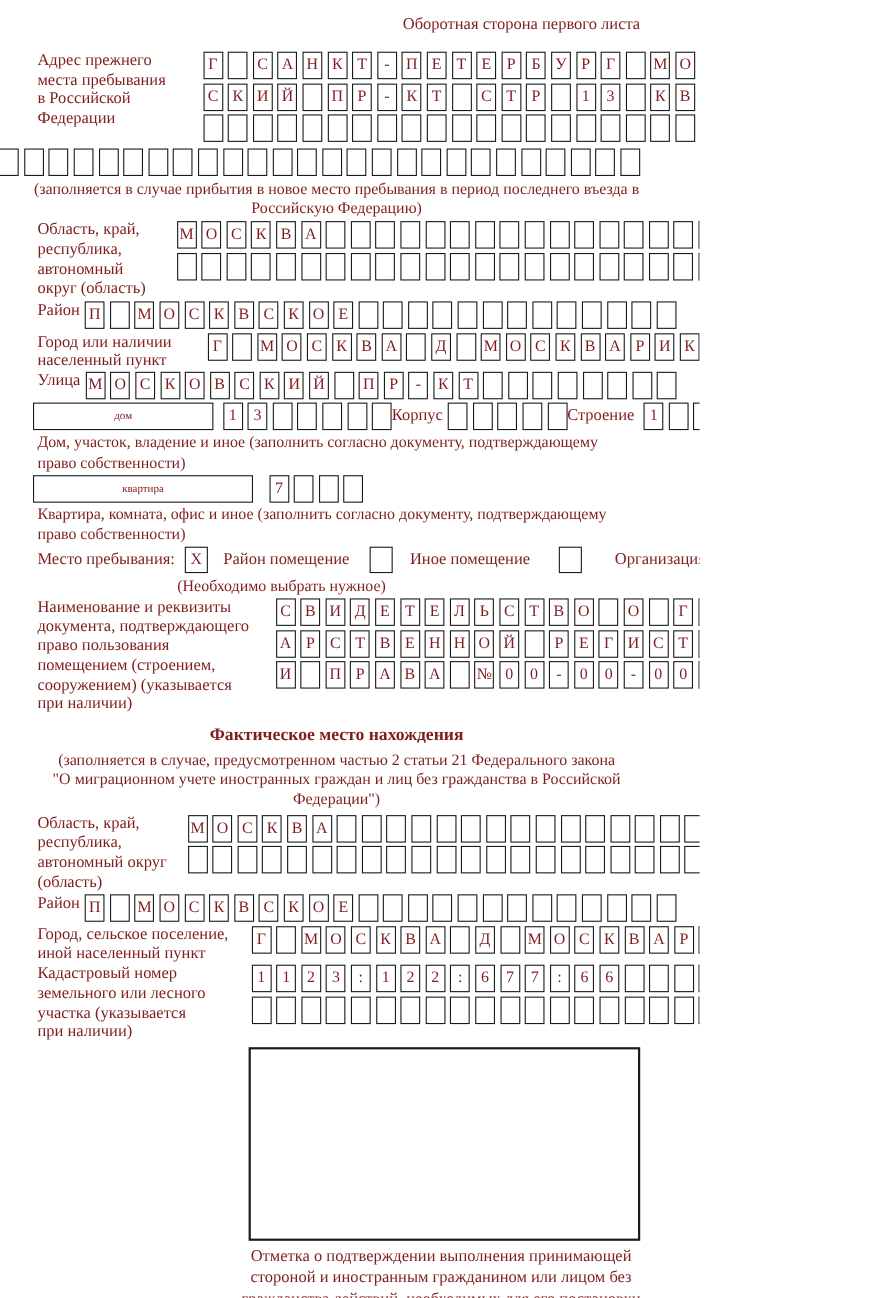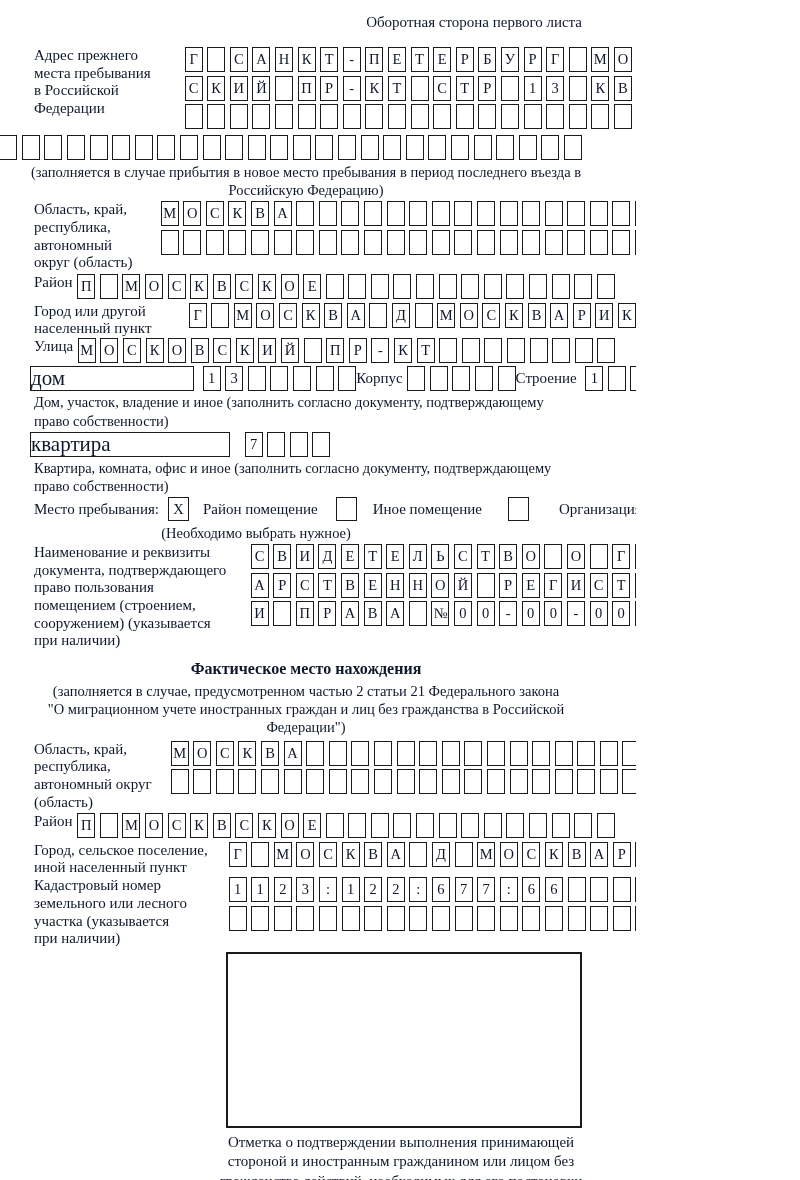--- a/index.html
+++ b/index.html
@@ -1,30 +1,30 @@
 <!DOCTYPE html>
 <html><head>
 <meta charset="utf-8">
 <style>
   html,body{margin:0;padding:0;background:#fff;}
   .page{position:relative;width:636px;height:1180px;box-sizing:border-box;
-        padding:14px 54px 0 30px;background:#fff;color:#0f172a;
+        padding:14px 54px 0 30px;background:#fff;color:#7f1d1d;
         font-family:"Liberation Serif","DejaVu Serif",serif;overflow:hidden;}
   .hdr{text-align:right;font-size:15px;margin-bottom:16px;}
   .frow{display:flex;align-items:flex-start;}
   .lbl{font-size:15px;line-height:1.18;padding-left:4px;flex:none;white-space:pre-line;}
   .cellcol{margin-left:auto;display:flex;flex-direction:column;align-items:flex-end;}
   .cells{display:flex;flex:none;margin-bottom:3.5px;justify-content:flex-end;}
   .c{flex:none;width:16px;height:23px;border:1.5px solid #1a1a1a;margin-left:4.6px;
      text-align:center;line-height:23px;font-size:14.5px;background:#fff;}
   .note{font-size:14.5px;line-height:1.25;white-space:pre-line;}
   .center{text-align:center;}
   .sect-title{text-align:center;font-weight:bold;font-size:16px;margin:6px 0;}
-  .wbox{border:1.5px solid #1a1a1a;height:23px;line-height:23px;text-align:left;
-        font-size:21px;flex:none;box-sizing:content-box;}
+  .wbox{border:1.5px solid #1a1a1a;height:23px;line-height:23px;text-align:center;
+        font-size:10px;flex:none;box-sizing:content-box;}
   .ckbox{width:19px;height:22px;border:1.5px solid #1a1a1a;text-align:center;
          line-height:22px;font-size:14.5px;flex:none;}
   .inline-lbl{font-size:15px;line-height:25px;flex:none;}
   .mb2{margin-bottom:2px;} .mb4{margin-bottom:4px;}
   .markwrap{display:flex;flex-direction:column;align-items:flex-end;margin-top:4px;}
   .markbox{width:352px;height:172px;border:2px solid #1a1a1a;background:#fff;}
   .markcap{width:430px;margin-right:-34px;text-align:center;font-size:15px;
            line-height:1.3;margin-top:5px;white-space:pre-line;}
 </style>
 </head>
@@ -240,21 +240,21 @@
         <span class="c"></span>
         <span class="c"></span>
         <span class="c"></span>
         <span class="c"></span>
         <span class="c"></span>
         <span class="c"></span>
       </div>
   </div>
 
   <div class="frow">
-    <div class="lbl" style="width:150px;">Город или другой
+    <div class="lbl" style="width:150px;">Город или наличии
 населенный пункт</div>
     <div class="cells" style="margin-left:auto;">
         <span class="c">Г</span>
         <span class="c"></span>
         <span class="c">М</span>
         <span class="c">О</span>
         <span class="c">С</span>
         <span class="c">К</span>
         <span class="c">В</span>
         <span class="c">А</span>

